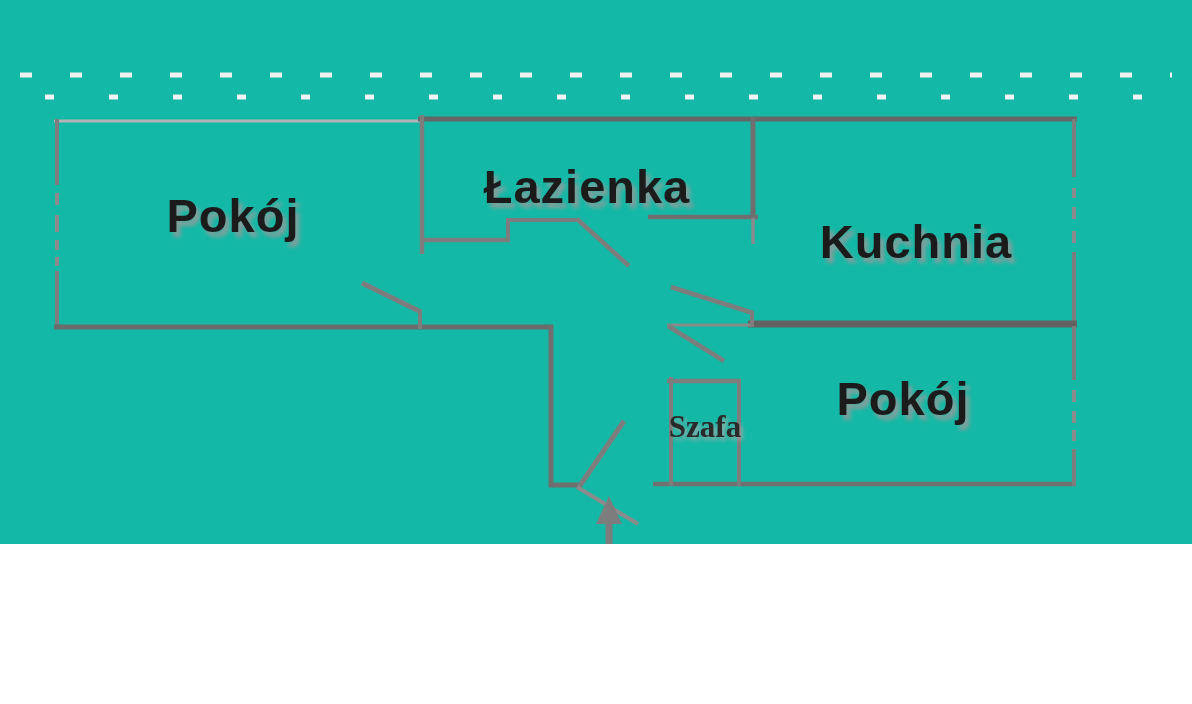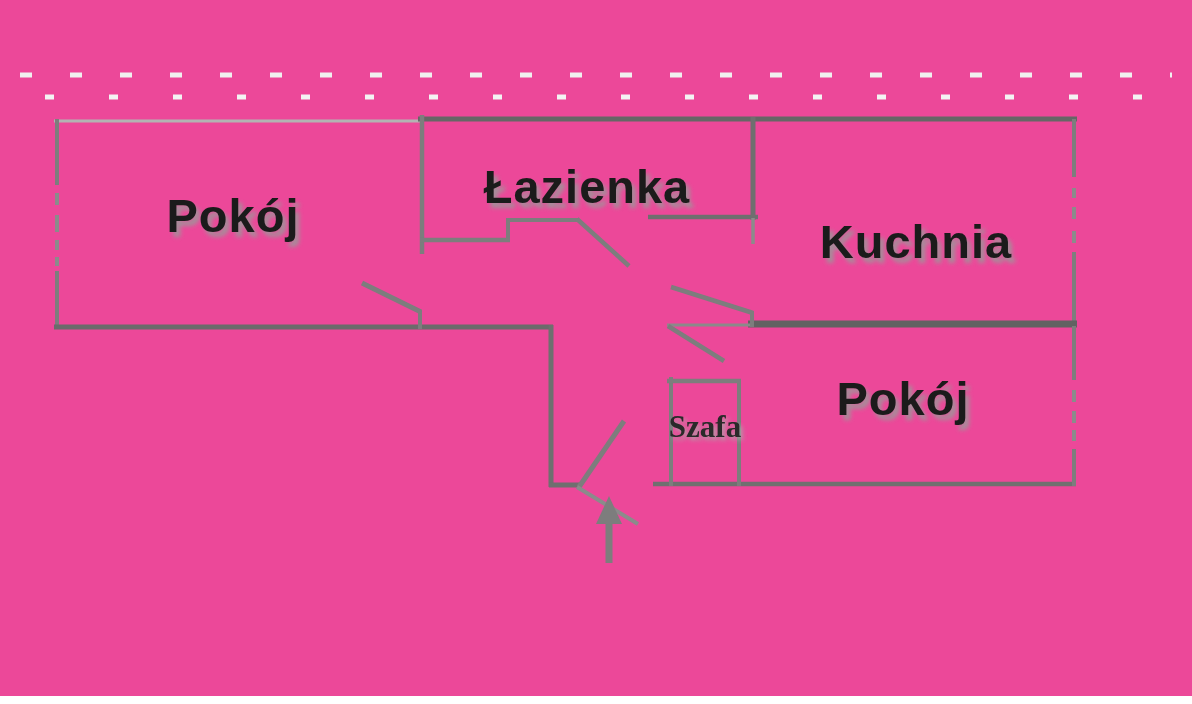--- a/index.html
+++ b/index.html
@@ -1,20 +1,20 @@
 <!DOCTYPE html>
 <html><head>
 <meta charset="utf-8">
 <style>
   html, body { margin: 0; padding: 0; background: #ffffff; }
   .page {
     position: relative;
     width: 1192px;
-    height: 696px;
-    background: #ec4899;
+    height: 544px;
+    background: #14b8a6;
     overflow: hidden;
   }
   svg { display: block; }
   .walls { filter: blur(0.4px); }
   .lbl-sans {
     font-family: "Liberation Sans", sans-serif;
     font-weight: bold;
     font-size: 47px;
     letter-spacing: 1px;
     fill: #1b1b1b;

